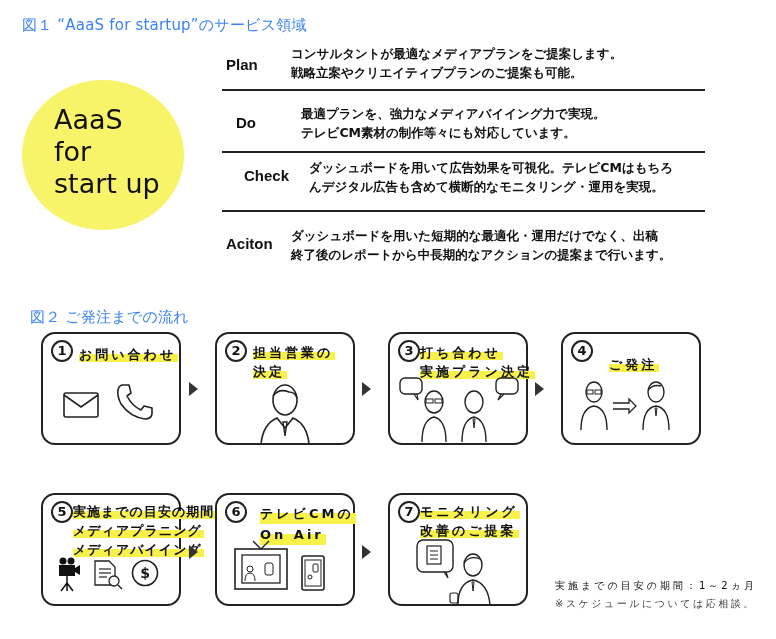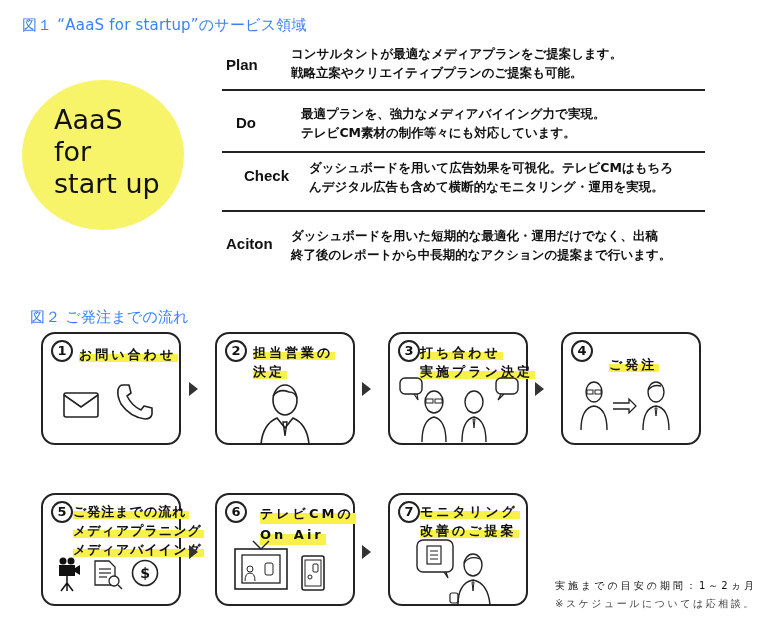--- a/index.html
+++ b/index.html
@@ -138,21 +138,21 @@
     <ellipse cx="15" cy="12" rx="8" ry="10" fill="none" stroke="#222" stroke-width="1.4"></ellipse>
     <path d="M7 10 Q12 4 20 6" fill="none" stroke="#222" stroke-width="1.3"></path>
     <path d="M2 50 Q2 28 15 26 Q28 28 28 50" fill="none" stroke="#222" stroke-width="1.4"></path>
     <path d="M14 28 L15 36 L16 28 Z" fill="none" stroke="#222" stroke-width="1"></path>
   </svg>
 </div>
 
 <div class="step" style="left:41px;top:493px;">
   <div class="num">5</div>
   <div class="step-label" style="left:30px;top:6px;">
-    <span class="hl" style="letter-spacing:1px;">ご発注までの流れ</span><br>
+    <span class="hl" style="letter-spacing:1px;">実施までの目安の期間</span><br>
     <span class="hl" style="letter-spacing:1px;">メディアプラニング</span><br>
     <span class="hl" style="letter-spacing:1px;">メディアバイイング</span>
   </div>
   <svg style="left:14px;top:62px;" width="24" height="36" viewBox="0 0 24 36">
     <circle cx="6" cy="4" r="3.5" fill="#111"></circle>
       <circle cx="14" cy="4" r="3.5" fill="#111"></circle>
     <rect x="2" y="8" width="16" height="11" fill="#111"></rect>
     <polygon points="18,11 23,8 23,18 18,15" fill="#111"></polygon>
     <path d="M10 19 L10 26 M10 26 L4 34 M10 26 L16 34 M10 26 L10 34" stroke="#111" stroke-width="1.5" fill="none"></path>
   </svg>

